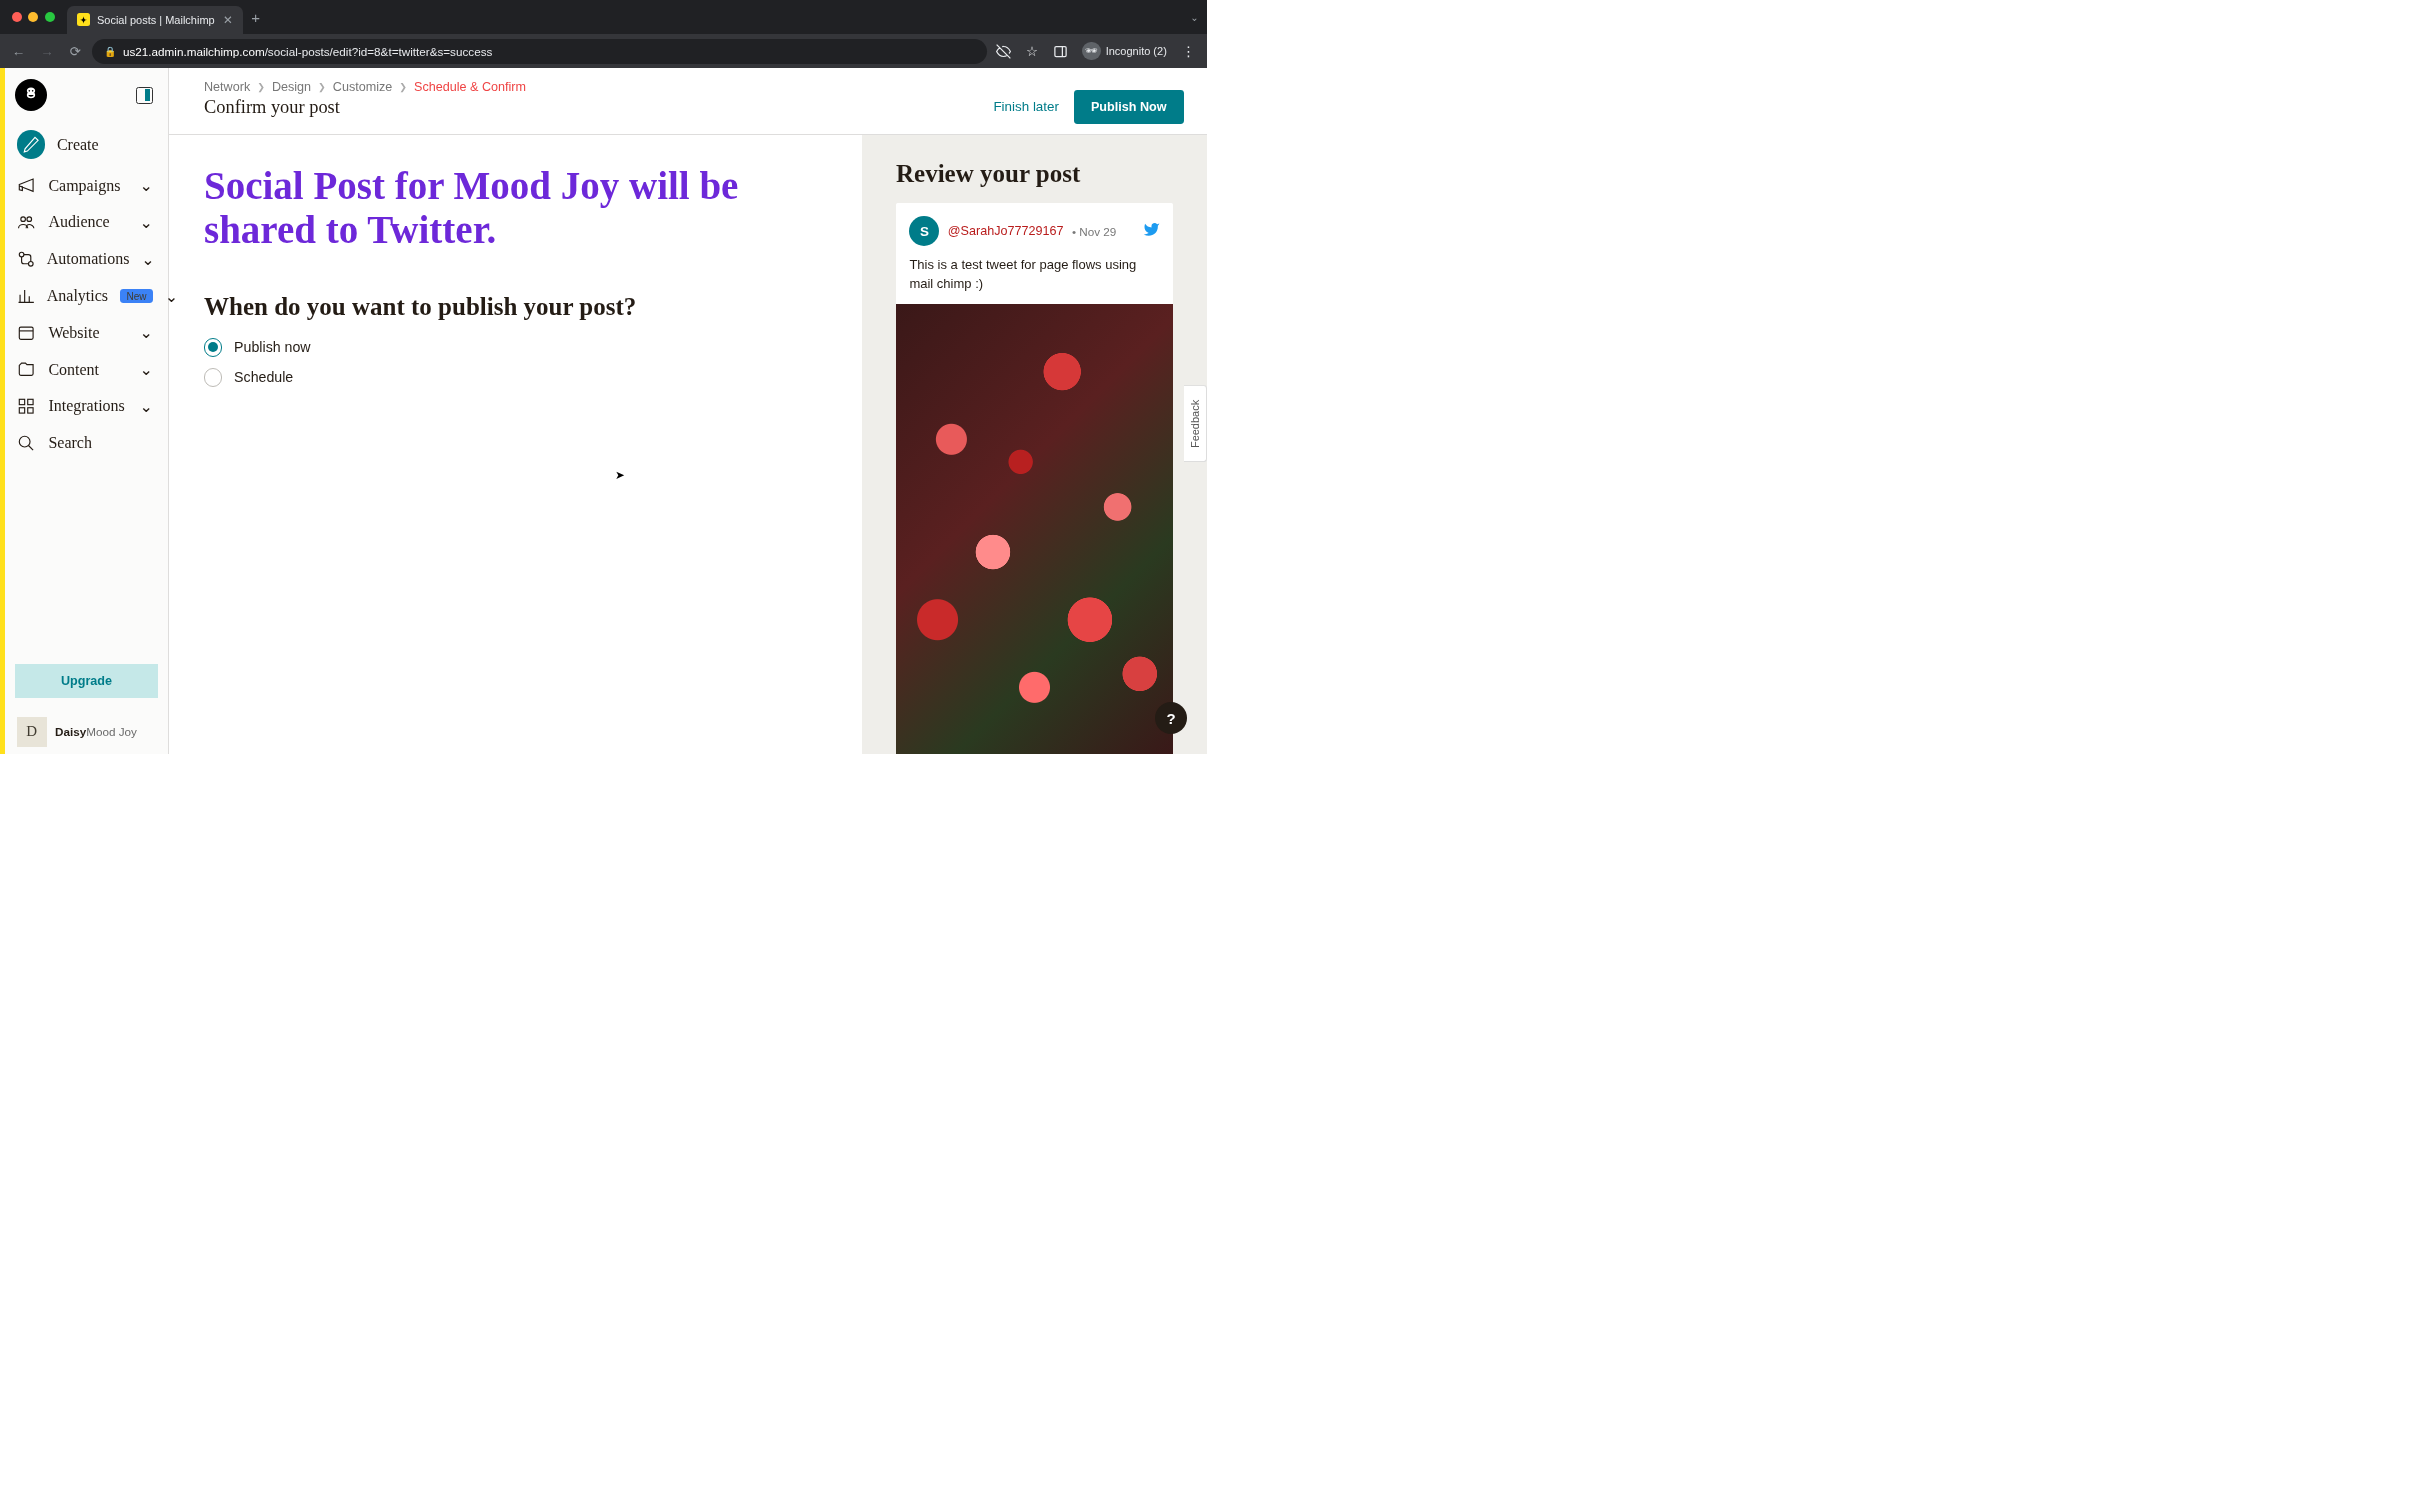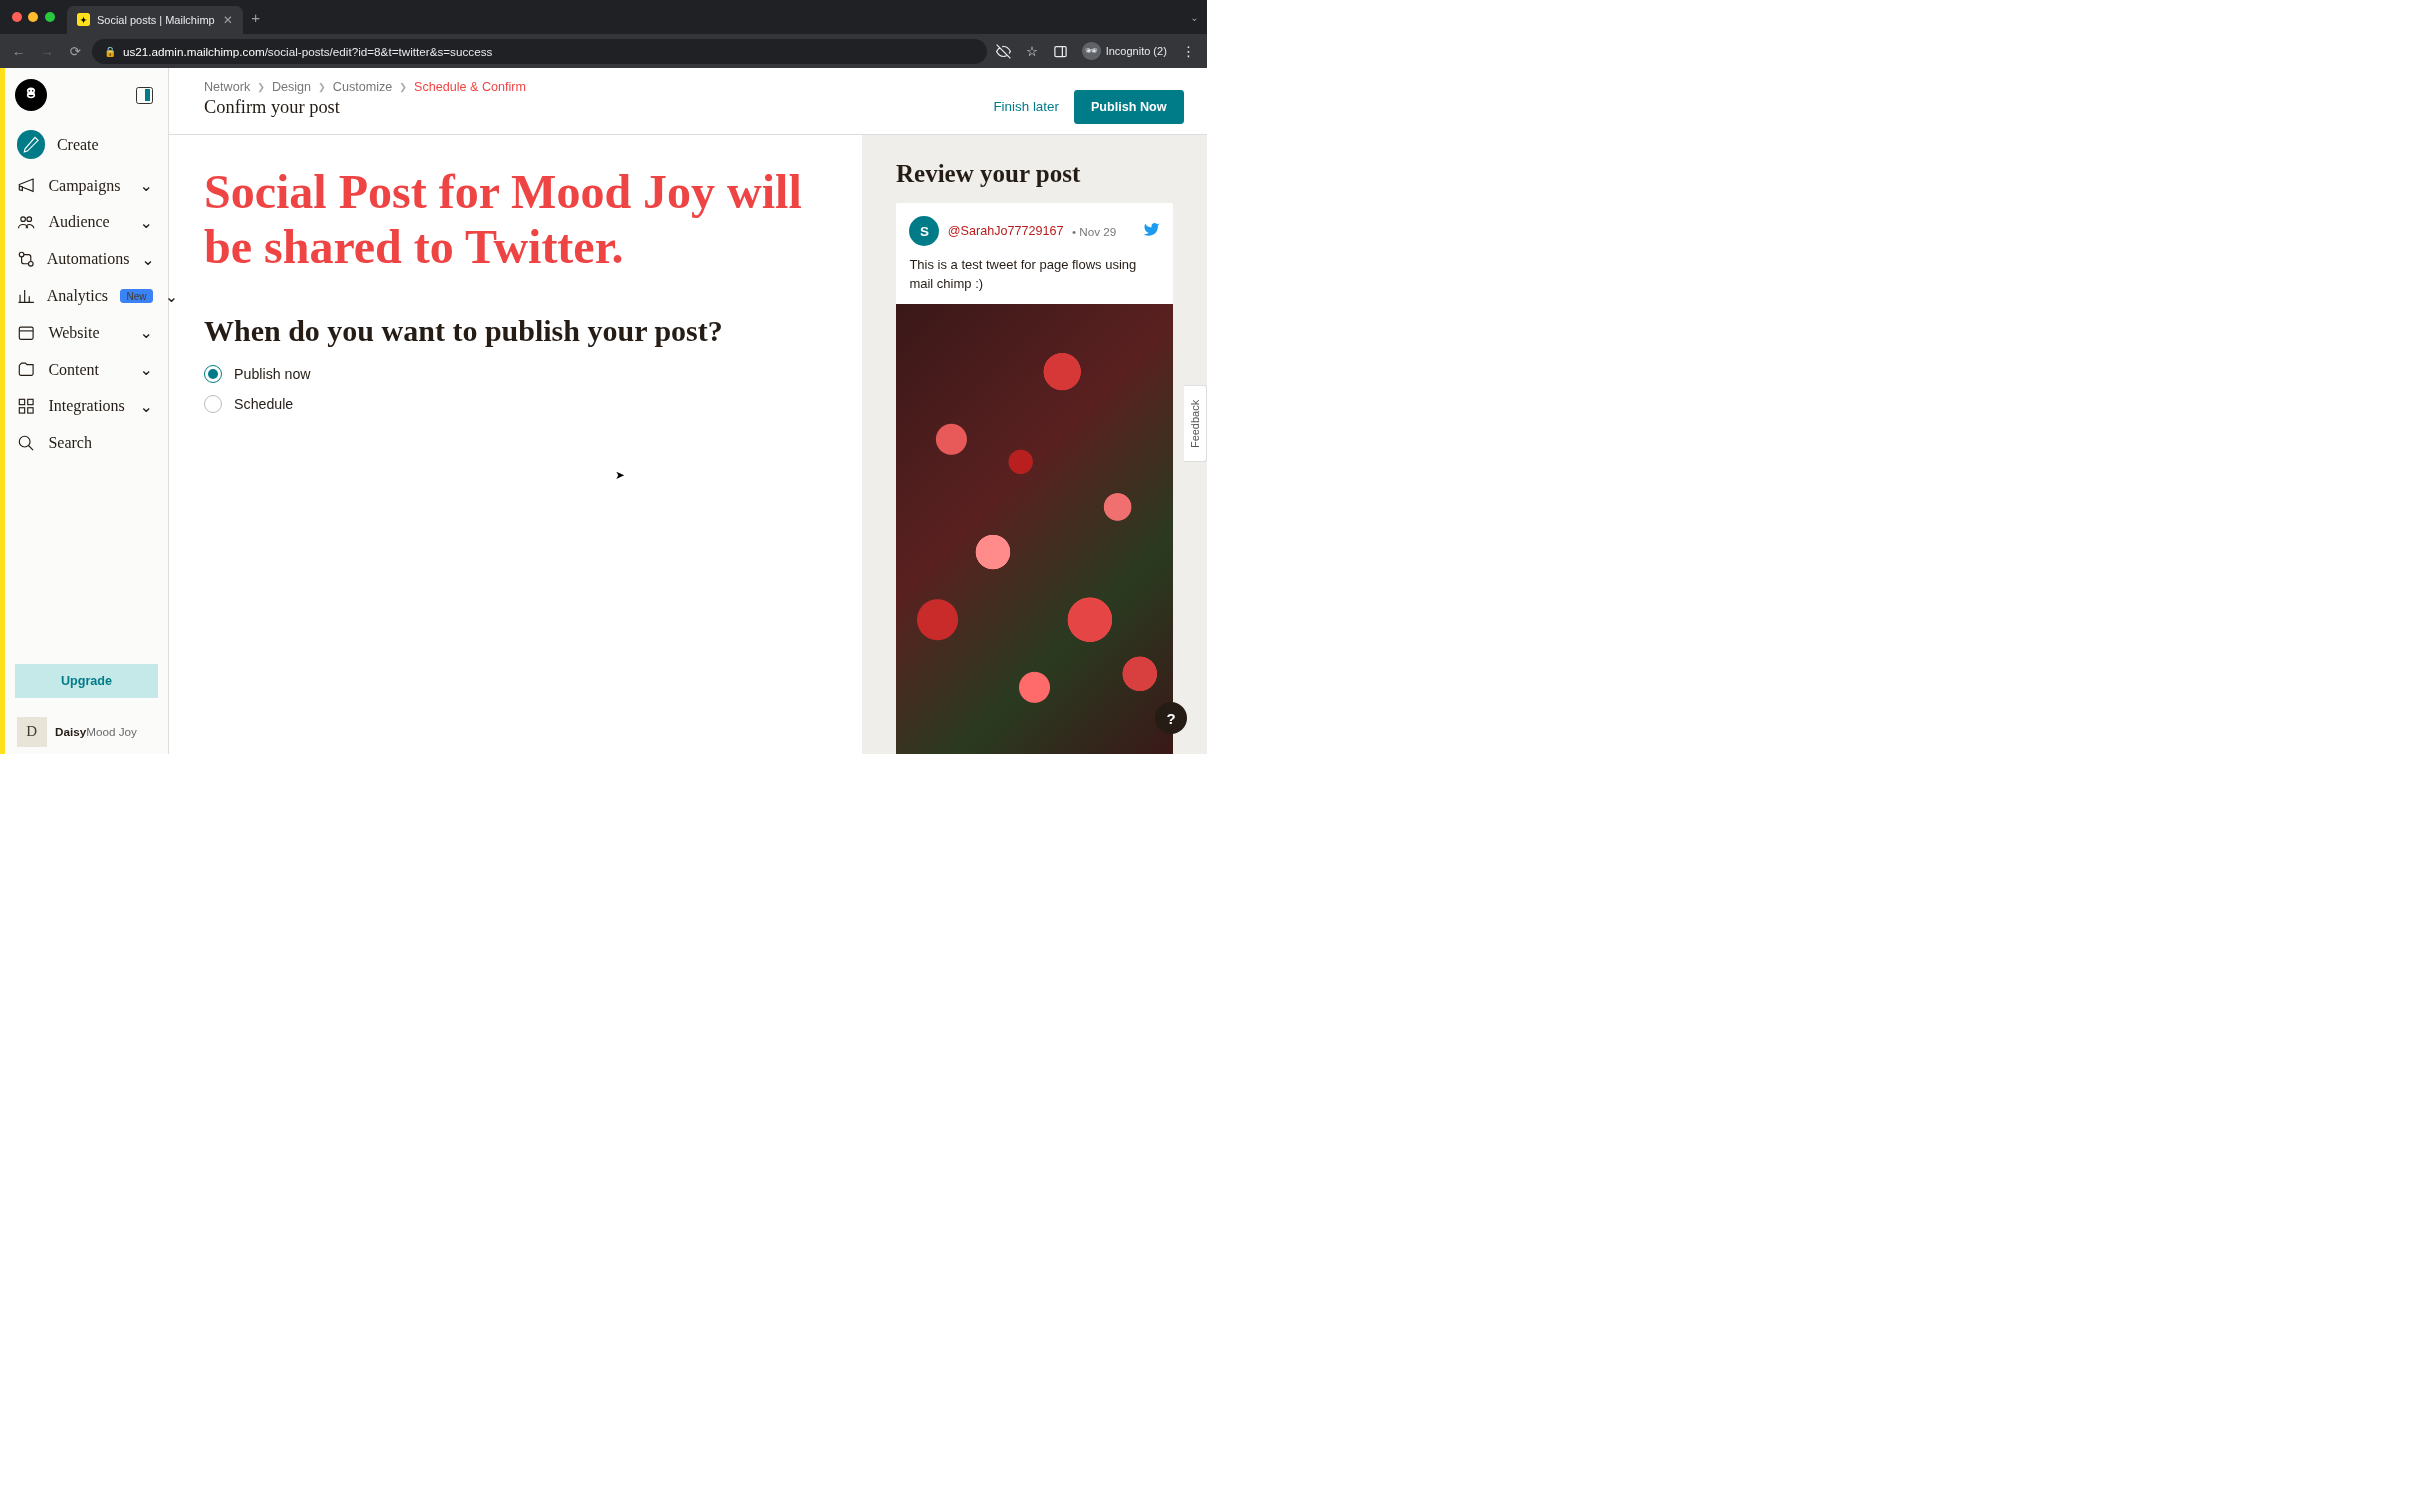--- a/index.html
+++ b/index.html
@@ -123,22 +123,22 @@
   .crumb{color:#777;cursor:pointer;}
   .crumb.active{color:#ef4444;}
   .crumb-sep{color:#aaa;font-size:9.2px;}
   .page-title{font-family:Georgia,serif;font-size:18.4px;color:#241c15;margin-top:3.4px;}
   .topbar-right{display:flex;align-items:center;gap:15px;}
   .finish-later{color:#007c89;font-size:13.4px;cursor:pointer;font-weight:500;}
   .publish-btn{background:#007c89;color:#fff;border:none;padding:10px 17px;font-size:12.6px;font-weight:600;border-radius:3.4px;cursor:pointer;}
 
   .content-row{flex:1;display:flex;min-height:0;}
   .content-left{flex:1;padding:28.5px 42px 0 35px;}
-  .headline{font-family:Georgia,serif;font-size:48px;line-height:1.15;color:#ef4444;margin-bottom:25px;}
-  .subhead{font-family:Georgia,serif;font-size:30px;color:#241c15;margin-bottom:17px;margin-top:40px;}
+  .headline{font-family:Georgia,serif;font-size:39px;line-height:1.15;color:#6d28d9;margin-bottom:25px;}
+  .subhead{font-family:Georgia,serif;font-size:25px;color:#241c15;margin-bottom:17px;margin-top:40px;}
   .radio-option{display:flex;align-items:center;gap:11.7px;margin-bottom:11.7px;cursor:pointer;}
   .radio{width:18.4px;height:18.4px;border-radius:50%;border:1.7px solid #bdbbb6;display:flex;align-items:center;justify-content:center;}
   .radio.checked{border-color:#007c89;}
   .radio.checked::after{content:'';width:10px;height:10px;border-radius:50%;background:#007c89;}
   .radio-label{font-size:14.2px;color:#241c15;}
 
   .content-right{
     width:345px;background:#efeeea;padding:25px 34px 0 34px;overflow:hidden;display:flex;flex-direction:column;
   }
   .review-title{font-family:Georgia,serif;font-size:25px;color:#241c15;margin-bottom:15px;}

